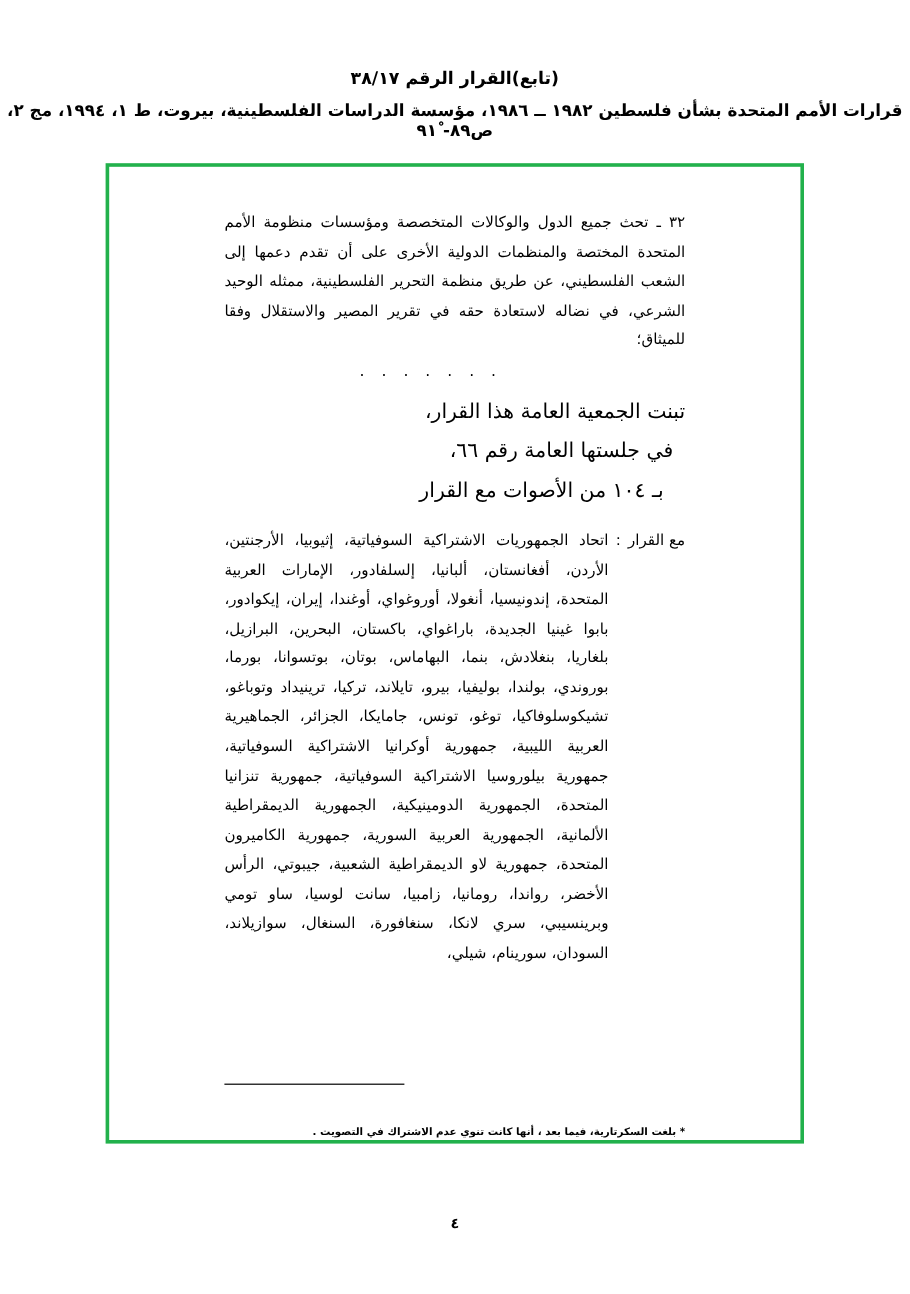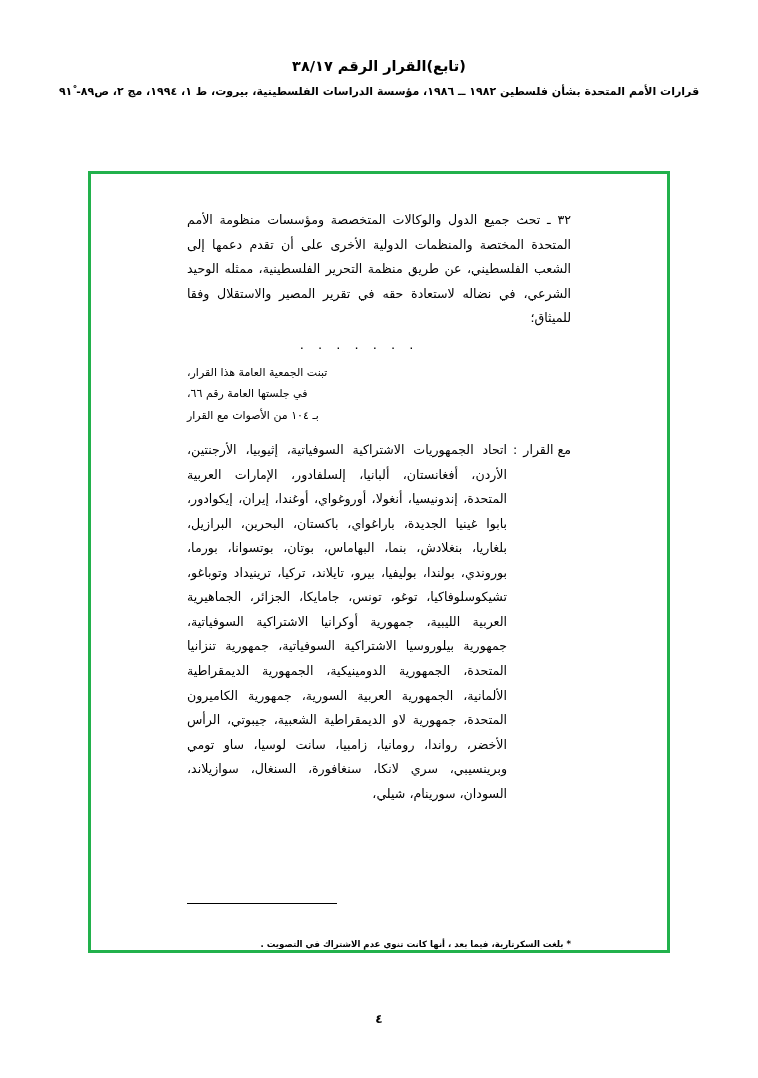--- a/index.html
+++ b/index.html
@@ -25,36 +25,35 @@
     text-align: center;
     padding-top: 58px;
   }
   .doc-title {
     font-size: 14.5px;
     font-weight: bold;
     letter-spacing: 0px;
     direction: rtl;
   }
   .doc-source {
-    font-size: 11px;
+    font-size: 14px;
     font-weight: bold;
     margin-top: 11px;
     direction: rtl;
     text-align: center;
   }
   .frame {
     position: absolute;
     top: 136px;
     right: 88px;
     left: 88px;
     bottom: 125px;
     border: 3px solid #22b14c;
     background: #ffffff;
     box-sizing: border-box;
-    margin-top: 35px;
   }
   .frame-inner {
     position: absolute;
     top: 34px;
     right: 96px;
     left: 96px;
     bottom: 10px;
     box-sizing: border-box;
   }
   .para {
@@ -70,22 +69,22 @@
     direction: rtl;
     text-align: center;
     font-size: 13px;
     letter-spacing: 5px;
     margin-top: 6px;
     margin-bottom: 10px;
     padding-right: 40px;
   }
   .adopt-block {
     direction: rtl;
-    text-align: left;
-    font-size: 11px;
+    text-align: right;
+    font-size: 17px;
     line-height: 1.95;
     margin-top: 4px;
   }
   .adopt-line {
     white-space: nowrap;
   }
   .adopt-line.indent1 { padding-right: 0px; }
   .adopt-line.indent2 { padding-right: 10px; }
   .adopt-line.indent3 { padding-right: 18px; }
   .adopt-line.indent4 { padding-right: 26px; }

